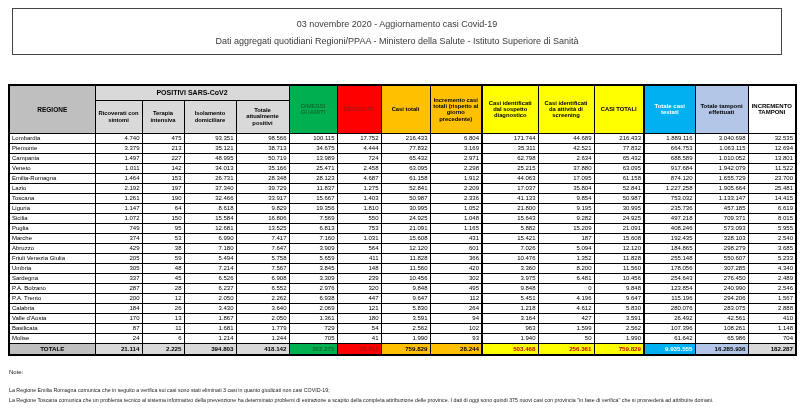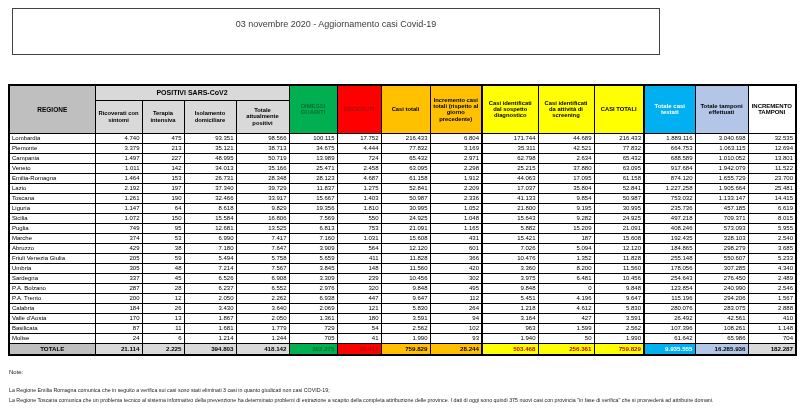--- a/index.html
+++ b/index.html
@@ -2,21 +2,21 @@
 <html><head>
 <meta charset="utf-8">
 <style>
   * { box-sizing: border-box; }
   body { margin: 0; background: #fff; }
   .page {
     position: relative; width: 800px; height: 415px; background: #ffffff;
     font-family: "Liberation Sans", sans-serif; overflow: hidden; color: #000;
   }
   .title-box {
-    position: absolute; left: 12px; top: 8px; width: 648px; height: 47px;
+    position: absolute; left: 12px; top: 8px; width: 770px; height: 47px;
     border: 1px solid #444; text-align: center; padding-top: 7px;
   }
   .title-box div { font-size: 9px; line-height: 17px; color: #3a3a3a; }
   .covid-table {
     position: absolute; left: 8px; top: 84px;
     border-collapse: collapse; table-layout: fixed; width: 787px;
     border: 2px solid #000;
   }
   .covid-table th, .covid-table td {
     border: 1px solid #000; overflow: hidden; padding: 0 2px; vertical-align: middle;
@@ -54,20 +54,21 @@
   .notes-title { font-size: 6px; margin-bottom: 10px; }
   .note-line { font-size: 5.3px; line-height: 10px; color: #222; }
 </style>
 </head>
 <body>
 
 <div class="page">
 
   <div class="title-box">
     <div>03 novembre 2020 - Aggiornamento casi Covid-19</div>
+    <div>Dati aggregati quotidiani Regioni/PPAA - Ministero della Salute - Istituto Superiore di Sanità</div>
   </div>
 
   <table class="covid-table">
     <colgroup>
       <col style="width:86px">
         <col style="width:47px">
         <col style="width:42px">
         <col style="width:52px">
       <col style="width:53px">
         <col style="width:48px">

